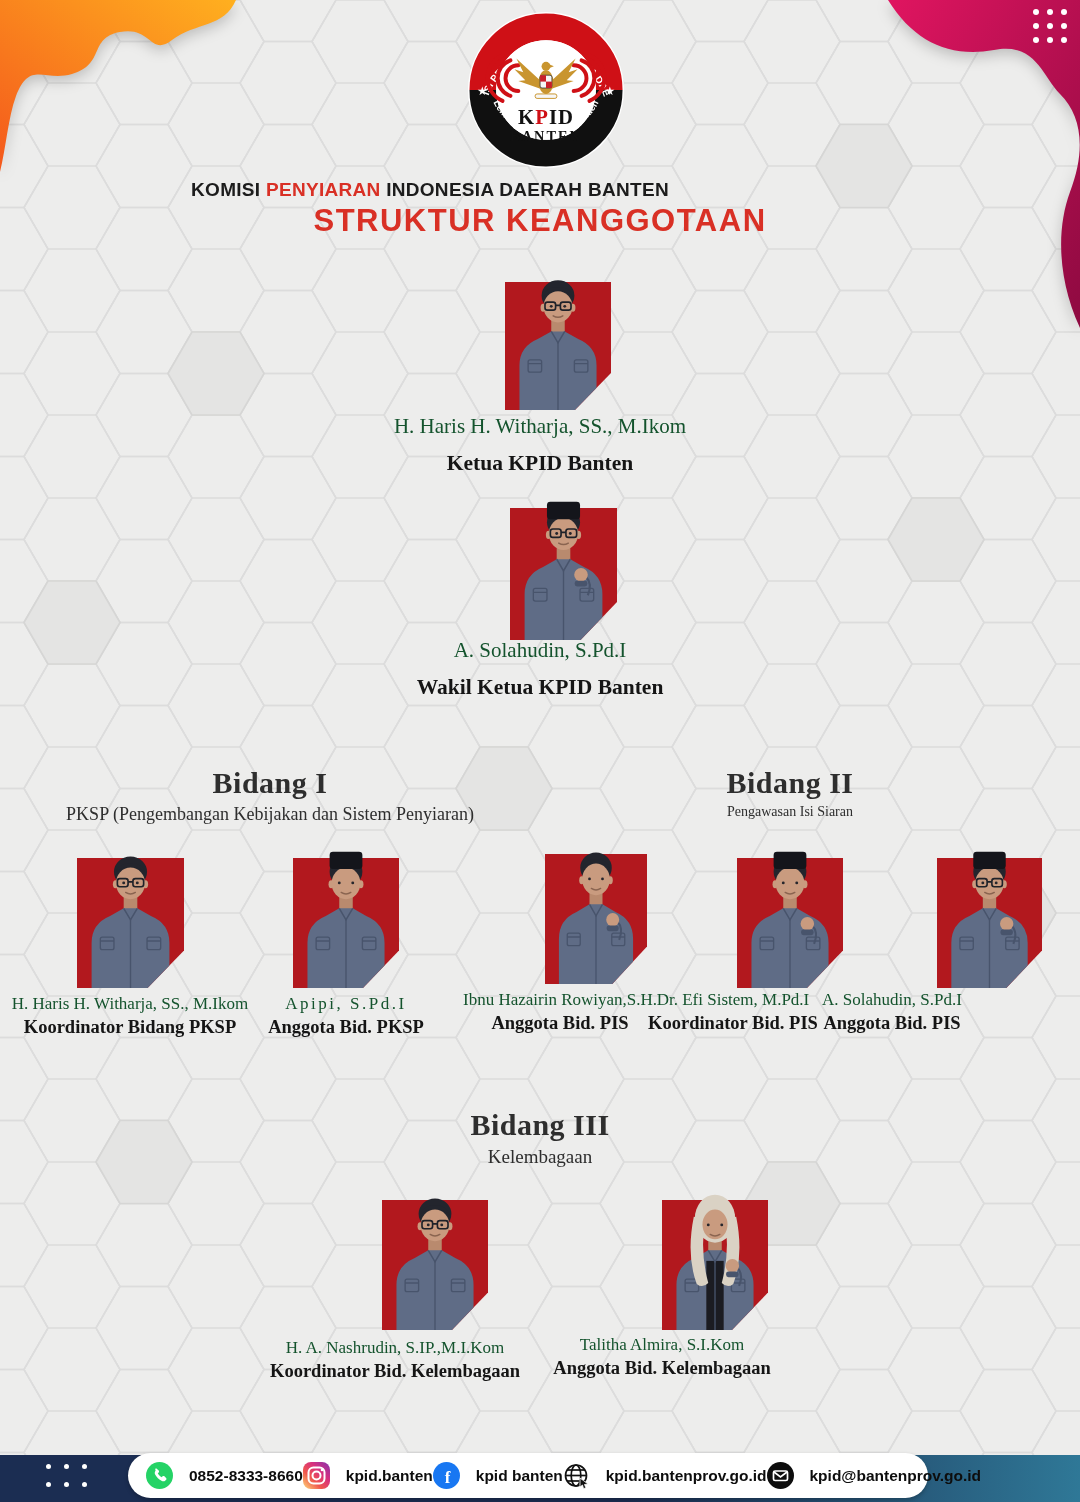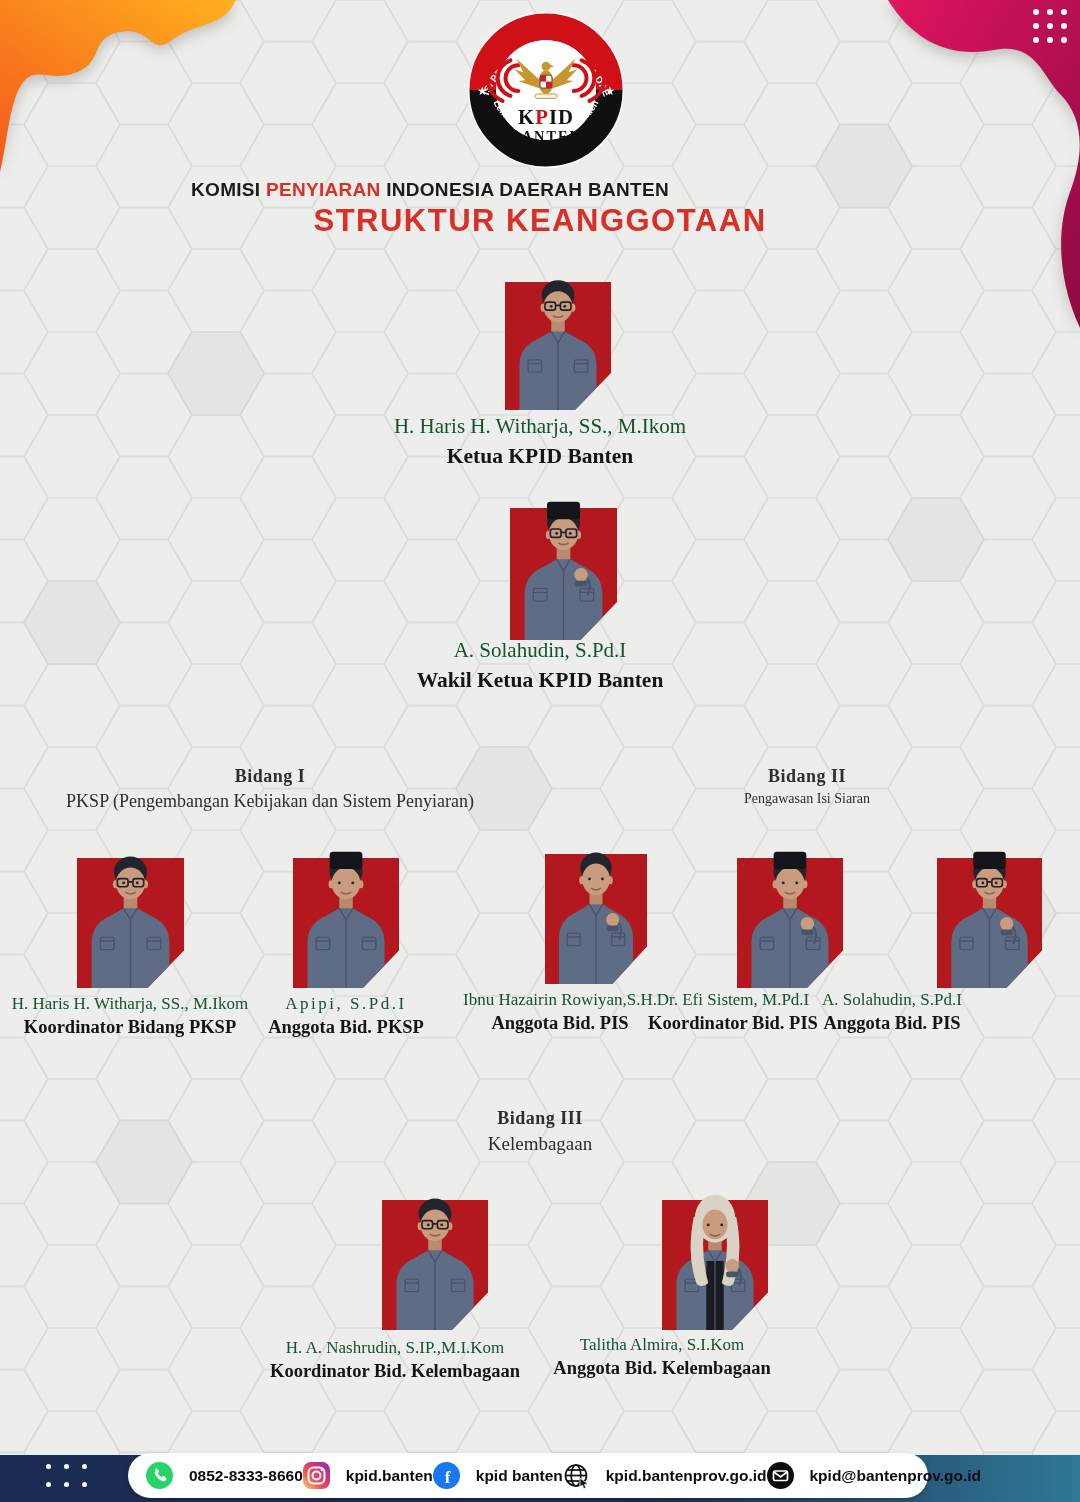--- a/index.html
+++ b/index.html
@@ -26,25 +26,25 @@
 
   
   .photo{position:absolute;clip-path:polygon(0 0,100% 0,100% 74%,66% 100%,0 100%);}
   .photo-red{position:absolute;left:0;right:0;top:14px;bottom:0;background:#b2181e;}
   .photo svg{position:absolute;left:0;top:0;width:100%;height:100%;}
 
   .caption{position:absolute;text-align:center;font-family:"Liberation Serif","DejaVu Serif",serif;}
   .mname{font-size:17px;color:#14532d;}
   .mrole{font-size:18.5px;font-weight:700;color:#151515;margin-top:3px;}
   .leader-cap .mname{font-size:21px;}
-  .leader-cap .mrole{font-size:21.5px;margin-top:5px;}
+  .leader-cap .mrole{font-size:21.5px;margin-top:12px;}
   .ls2{letter-spacing:2.5px;}
 
   .sec{position:absolute;text-align:center;font-family:"Liberation Serif","DejaVu Serif",serif;color:#2e2e2e;}
-  .sec-title{font-size:18px;font-weight:700;letter-spacing:.5px;}
+  .sec-title{font-size:30px;font-weight:700;letter-spacing:.5px;}
   .sec-sub{font-weight:400;margin-top:4px;}
   .sub-1{font-size:18px;}
   .sub-2{font-size:14px;}
   .sub-3{font-size:19px;}
 
   
   .footer-bar{position:absolute;left:0;top:1455px;width:1080px;height:47px;
       background:linear-gradient(90deg,#1b2d52 0%,#1b2d52 58%,#27597a 84%,#2f7897 100%);}
   .footer-pill{position:absolute;left:128px;top:1453px;width:800px;height:45px;background:#fff;
       border-radius:23px;display:flex;align-items:center;justify-content:space-between;
@@ -231,21 +231,21 @@
   </div>
   <div class="caption leader-cap" style="left:240px;top:638px;width:600px">
     <div class="mname">A. Solahudin, S.Pd.I</div>
     <div class="mrole">Wakil Ketua KPID Banten</div>
   </div>
 
   <div class="sec" style="left:15px;top:766px;width:510px">
     <div class="sec-title">Bidang I</div>
     <div class="sec-sub sub-1">PKSP (Pengembangan Kebijakan dan Sistem Penyiaran)</div>
   </div>
-  <div class="sec" style="left:612px;top:766px;width:390px">
+  <div class="sec" style="left:595px;top:766px;width:390px">
     <div class="sec-title">Bidang II</div>
     <div class="sec-sub sub-2">Pengawasan Isi Siaran</div>
   </div>
 
   <div class="photo" style="left:77px;top:844px;width:107px;height:144px">
     <div class="photo-red"></div>
     <svg viewBox="0 0 110 150" preserveAspectRatio="none">
         <rect x="48" y="50" width="14" height="20" fill="#b98a6e"></rect>
         <path d="M15 150 V103 Q15 83 34 75 L48 67 H62 L76 75 Q95 83 95 103 V150 Z" fill="#5f6c86"></path>
         <path d="M48 67 L55 79 L62 67" fill="none" stroke="#48546c" stroke-width="1.6"></path>

